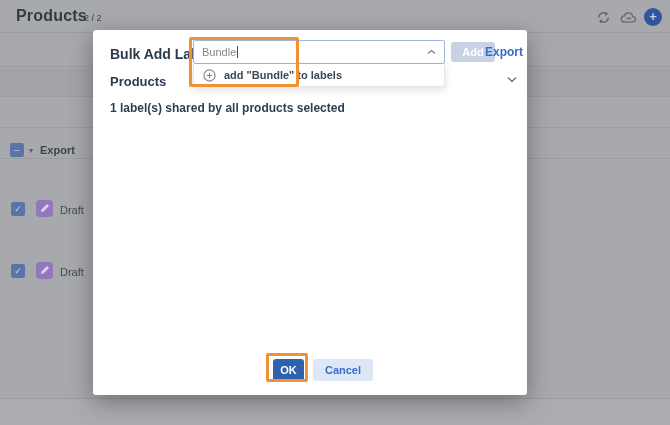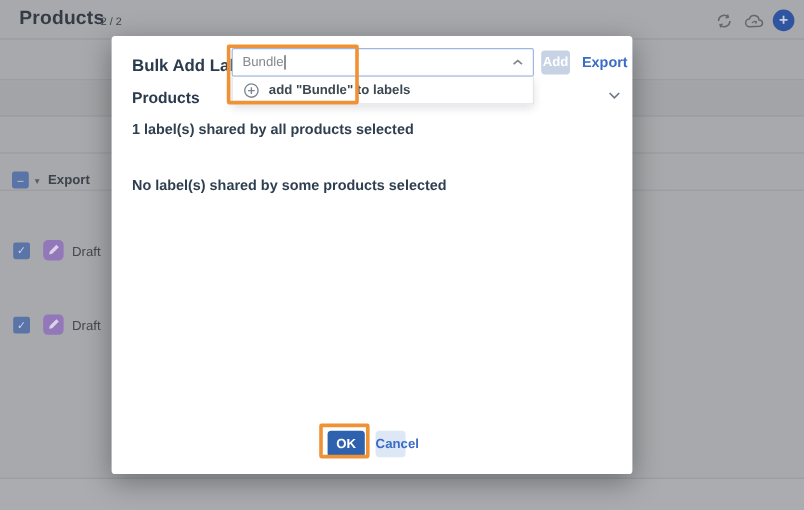--- a/index.html
+++ b/index.html
@@ -34,38 +34,38 @@
   
   .modal { left:93px; top:30px; width:434px; height:365px; background:#ffffff;
            border-radius:3px; box-shadow:0 6px 24px rgba(0,0,0,.35); z-index:20; }
   .m-title { left:17px; top:16px; font-size:14px; font-weight:bold; color:#2b3b4e; }
   .m-input { left:100px; top:10px; width:252px; height:24px; background:#fff;
              border:1px solid #9fb7e0; border-radius:2px; display:flex; align-items:center;
              padding:0 8px; }
   .m-input-text { font-size:11px; color:#82888f; }
   .caret-bar { width:1px; height:12px; background:#444a52; margin-left:1px; }
   .m-input .chev { margin-left:auto; }
-  .btn-add { left:358px; top:12px; width:24px; height:20px; background:#c7d2e5; color:#ffffff;
+  .btn-add { left:358px; top:12px; width:44px; height:20px; background:#c7d2e5; color:#ffffff;
              font-size:11px; font-weight:bold; border:none; border-radius:3px; }
   .lnk-close { left:392px; top:15px; font-size:12px; font-weight:bold; color:#3a6bc5; cursor:pointer; }
   .dropdown { left:100px; top:34px; width:252px; height:23px; background:#fff;
               border:1px solid #e2e6ed; border-top:none; box-shadow:0 3px 8px rgba(0,0,0,.12);
               display:flex; align-items:center; padding:0 9px; gap:8px; }
   .dd-text { font-size:11px; font-weight:600; color:#3d4852; }
   .m-section { left:17px; top:44px; font-size:13px; font-weight:bold; color:#2b3b4e; }
   .m-sec-chev { left:414px; top:46px; }
   .m-info { font-size:12px; font-weight:bold; color:#2f3f50; left:17px; }
   .chip-row { left:17px; top:82px; width:402px; height:27px; background:#edf2f9;
               border-radius:2px; display:flex; align-items:center; padding:0 7px; }
   .chip { background:#fbfdfd; border:1px solid #a8dbc8; border-radius:10px;
           font-size:10px; color:#6e7f82; padding:2px 11px; }
   .chip-remove { margin-left:auto; }
   .btn-ok { left:180px; top:329px; width:31px; height:22px; background:#2e62ae; color:#fff;
             font-size:11px; font-weight:bold; border:none; border-radius:3px; }
-  .btn-cancel { left:220px; top:329px; width:25px; height:22px; background:#dde7f5; color:#3a6bc5;
+  .btn-cancel { left:220px; top:329px; width:60px; height:22px; background:#dde7f5; color:#3a6bc5;
                 font-size:11px; font-weight:bold; border:none; border-radius:3px; }
 
   
   .annot { border:3px solid #ef9236; border-radius:2px; z-index:40; pointer-events:none; }
   .annot1 { left:189px; top:37px; width:110px; height:50px; }
   .annot2 { left:266px; top:353px; width:42px; height:29px; }
 
   svg { display:block; }
 </style>
 </head>
@@ -172,20 +172,19 @@
   <span class="abs m-section">Products</span>
   <span class="abs m-sec-chev">
     <svg width="10" height="7" viewBox="0 0 10 7" fill="none" stroke="#6d7987" stroke-width="1.4">
         <path d="M1 1.5L5 5.5L9 1.5"></path>
       </svg>
   </span>
 
   <span class="abs m-info" style="top:71px;">1 label(s) shared by all products selected</span>
 
 
-  <span class="abs m-info" style="top:117px;">No label(s) shared by some products selected</span>
 
   <button class="abs btn-ok">OK</button>
   <button class="abs btn-cancel">Cancel</button>
 </div>
 
 <div class="abs annot annot1"></div>
 <div class="abs annot annot2"></div>
 
 </body></html>

